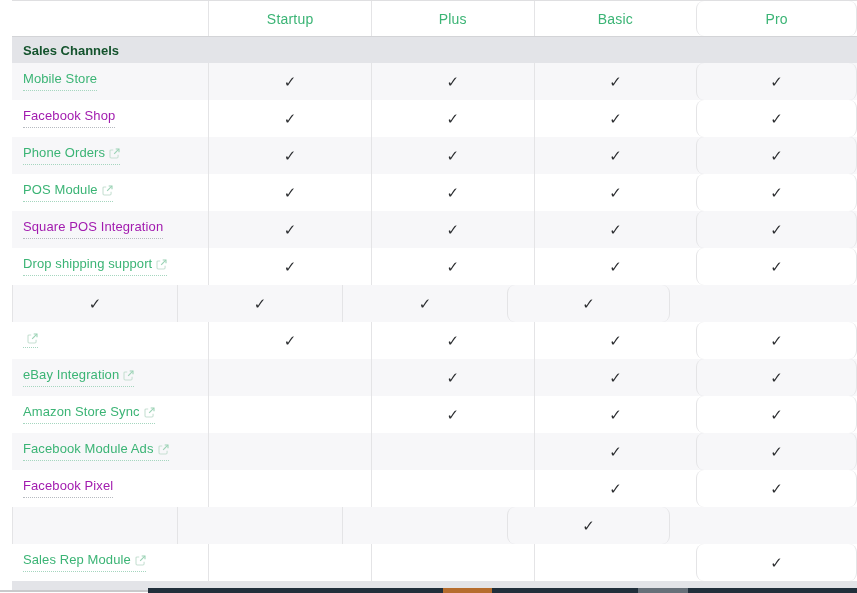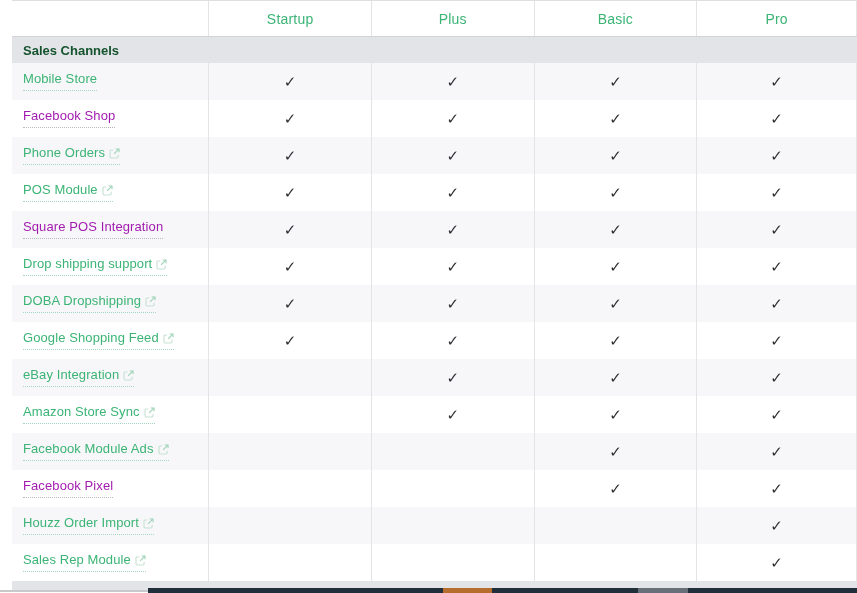--- a/index.html
+++ b/index.html
@@ -16,21 +16,21 @@
   .frow { display:flex; height:37px; background:#fff; }
   .frow.alt { background:#f7f7f9; }
 
   
   .cell { box-sizing:border-box; }
   .label-cell { width:199px; display:flex; align-items:center; padding-left:11px; }
   .plan-cell {
     width:165px; border-left:1px solid #e4e4e6;
     display:flex; align-items:center; justify-content:center;
   }
-  .plan-cell:last-child { width:163px; border-right:1px solid #e4e4e6; }
+  .plan-cell:last-child { width:163px; border-right:1px solid #e4e4e6;border-radius:8px; }
 
   .header-row { height:36px; }
   .plan-header { font-size:14px; color:#3bb475; letter-spacing:.2px; }
 
   .section-row {
     height:26px; background:#e3e4e8; display:flex; align-items:center;
     padding-left:11px; font-weight:bold; font-size:13px; color:#14532d;
   }
 
   .feature-label {
@@ -201,47 +201,36 @@
             <span class="check">✓</span>
           </div>
           <div class="cell plan-cell">
             <span class="check">✓</span>
           </div>
           <div class="cell plan-cell">
             <span class="check">✓</span>
           </div>
         </div>
         <div class="frow alt">
-          <div class="cell label-cell">
-            <span class="feature-label link">
-              <span>DOBA Dropshipping</span>
-              <svg class="ext-icon" viewBox="0 0 12 12" fill="none">
-                <path d="M4.6 2.1 H2.4 C1.6 2.1 1.1 2.6 1.1 3.4 V9.6 C1.1 10.4 1.6 10.9 2.4 10.9 H8.6 C9.4 10.9 9.9 10.4 9.9 9.6 V7.4" stroke="#c7e0d3" stroke-width="1.2"></path>
-                <path d="M5.6 6.4 L10.7 1.3" stroke="#9bd2b5" stroke-width="1.2"></path>
-                <path d="M7.3 1.1 H10.9 V4.7" stroke="#9bd2b5" stroke-width="1.2"></path>
-              </svg>
-            </span>
-          </div>
-          <div class="cell plan-cell">
-            <span class="check">✓</span>
-          </div>
-          <div class="cell plan-cell">
-            <span class="check">✓</span>
-          </div>
-          <div class="cell plan-cell">
-            <span class="check">✓</span>
-          </div>
-          <div class="cell plan-cell">
-            <span class="check">✓</span>
-          </div>
-        </div>
-        <div class="frow">
-          <div class="cell label-cell">
-            <span class="feature-label link">
-              <span>Google Shopping Feed</span>
+          <div class="cell plan-cell">
+            <span class="check">✓</span>
+          </div>
+          <div class="cell plan-cell">
+            <span class="check">✓</span>
+          </div>
+          <div class="cell plan-cell">
+            <span class="check">✓</span>
+          </div>
+          <div class="cell plan-cell">
+            <span class="check">✓</span>
+          </div>
+        </div>
+        <div class="frow">
+          <div class="cell label-cell">
+            <span class="feature-label link">
               <svg class="ext-icon" viewBox="0 0 12 12" fill="none">
                 <path d="M4.6 2.1 H2.4 C1.6 2.1 1.1 2.6 1.1 3.4 V9.6 C1.1 10.4 1.6 10.9 2.4 10.9 H8.6 C9.4 10.9 9.9 10.4 9.9 9.6 V7.4" stroke="#c7e0d3" stroke-width="1.2"></path>
                 <path d="M5.6 6.4 L10.7 1.3" stroke="#9bd2b5" stroke-width="1.2"></path>
                 <path d="M7.3 1.1 H10.9 V4.7" stroke="#9bd2b5" stroke-width="1.2"></path>
               </svg>
             </span>
           </div>
           <div class="cell plan-cell">
             <span class="check">✓</span>
           </div>
@@ -328,30 +317,20 @@
           <div class="cell plan-cell"></div>
           <div class="cell plan-cell"></div>
           <div class="cell plan-cell">
             <span class="check">✓</span>
           </div>
           <div class="cell plan-cell">
             <span class="check">✓</span>
           </div>
         </div>
         <div class="frow alt">
-          <div class="cell label-cell">
-            <span class="feature-label link">
-              <span>Houzz Order Import</span>
-              <svg class="ext-icon" viewBox="0 0 12 12" fill="none">
-                <path d="M4.6 2.1 H2.4 C1.6 2.1 1.1 2.6 1.1 3.4 V9.6 C1.1 10.4 1.6 10.9 2.4 10.9 H8.6 C9.4 10.9 9.9 10.4 9.9 9.6 V7.4" stroke="#c7e0d3" stroke-width="1.2"></path>
-                <path d="M5.6 6.4 L10.7 1.3" stroke="#9bd2b5" stroke-width="1.2"></path>
-                <path d="M7.3 1.1 H10.9 V4.7" stroke="#9bd2b5" stroke-width="1.2"></path>
-              </svg>
-            </span>
-          </div>
           <div class="cell plan-cell"></div>
           <div class="cell plan-cell"></div>
           <div class="cell plan-cell"></div>
           <div class="cell plan-cell">
             <span class="check">✓</span>
           </div>
         </div>
         <div class="frow">
           <div class="cell label-cell">
             <span class="feature-label link">

